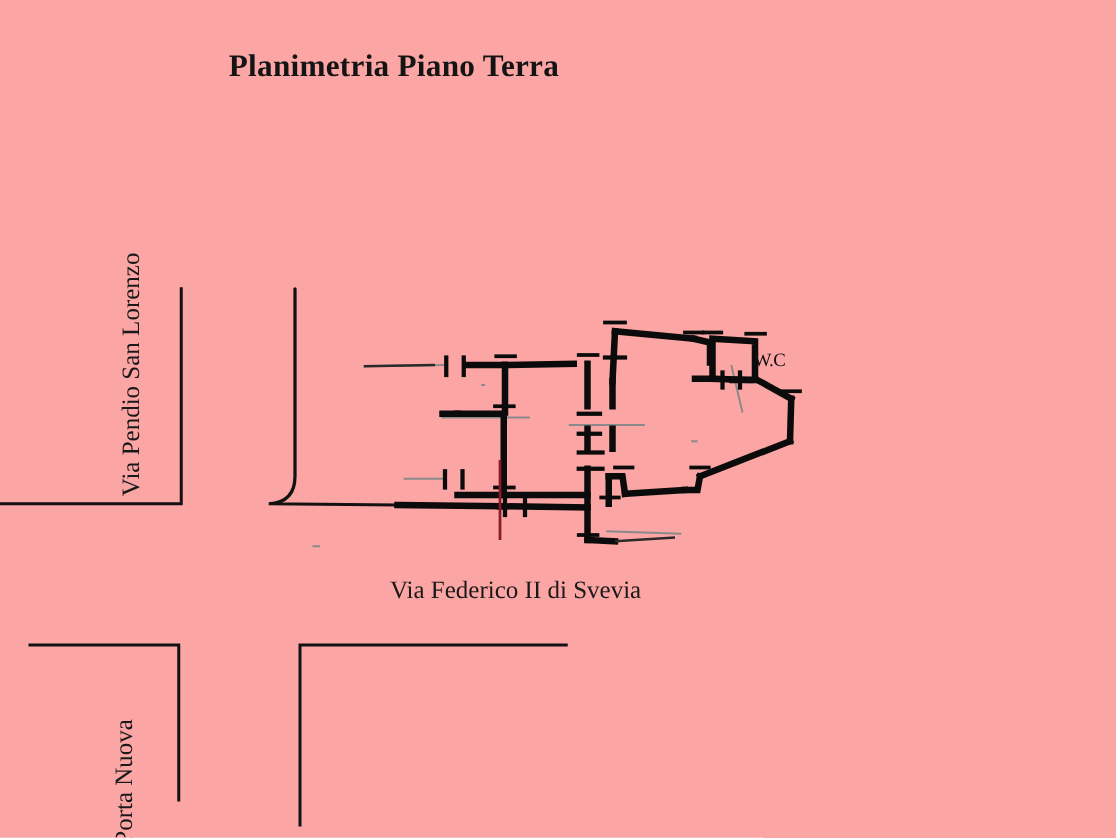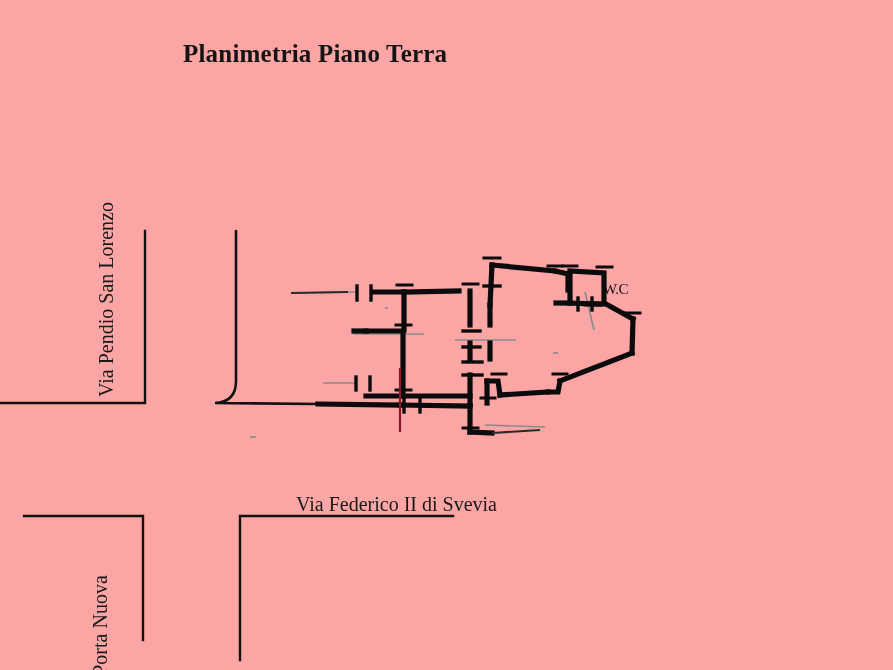--- a/index.html
+++ b/index.html
@@ -47,23 +47,22 @@
     transform: rotate(-90deg);
   }
   #label-porta {
     left: -25px;
     top: 614px;
     width: 250px;
     text-align: center;
     transform: rotate(-90deg);
   }
   #label-federico {
-    left: 296px;
+    left: 312px;
     top: 461px;
-    margin-top: 32px;
   }
   #plan-svg {
     position: absolute;
     left: 0;
     top: 0;
     width: 893px;
     height: 670px;
   }
   #wc-label {
     position: absolute;

